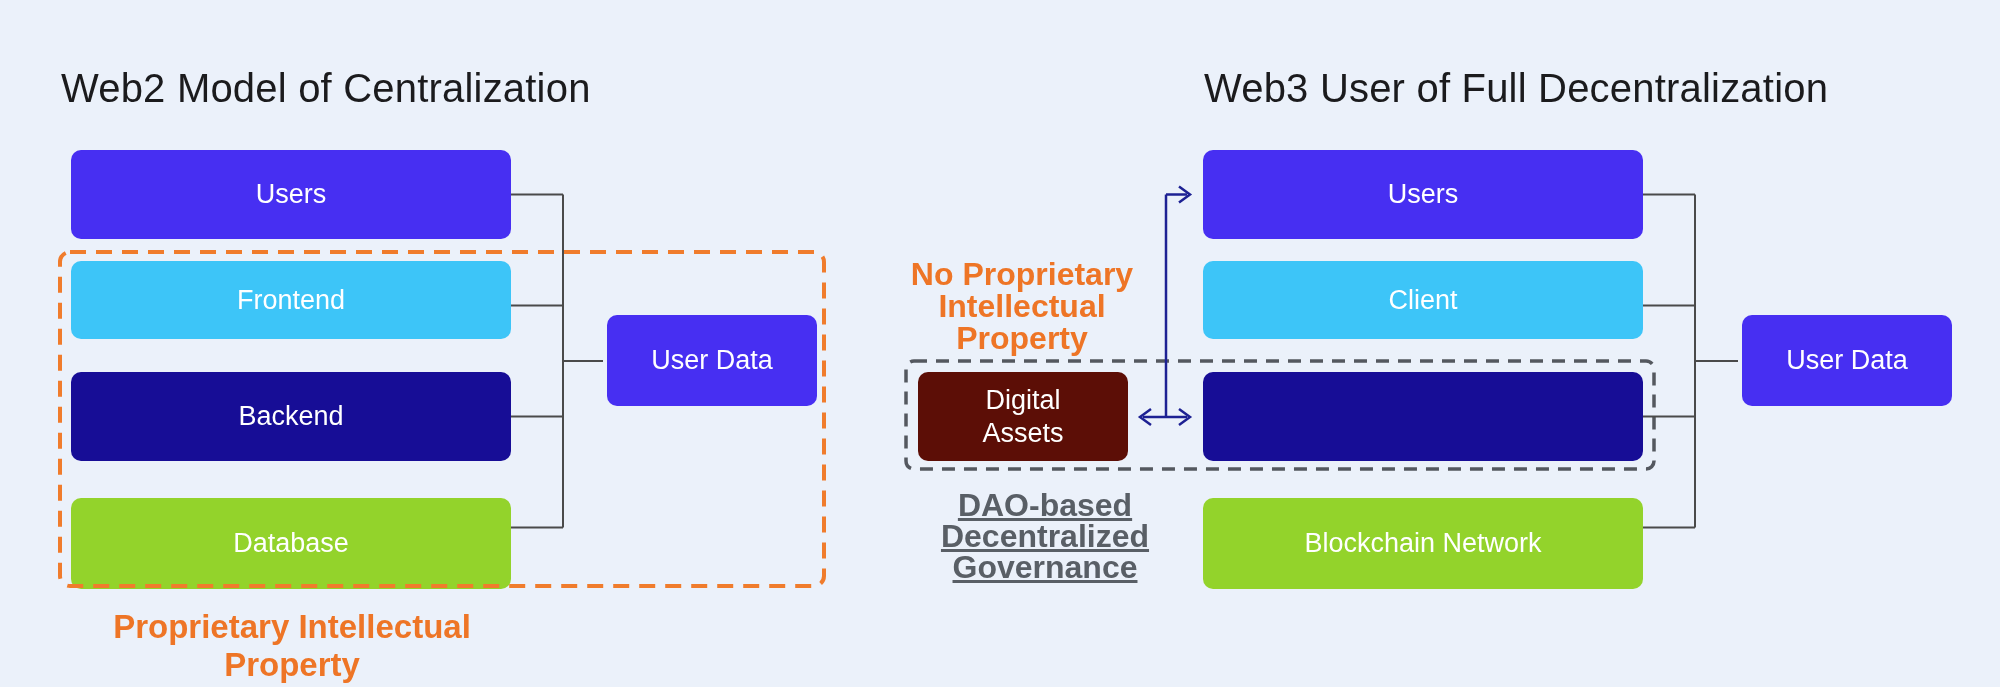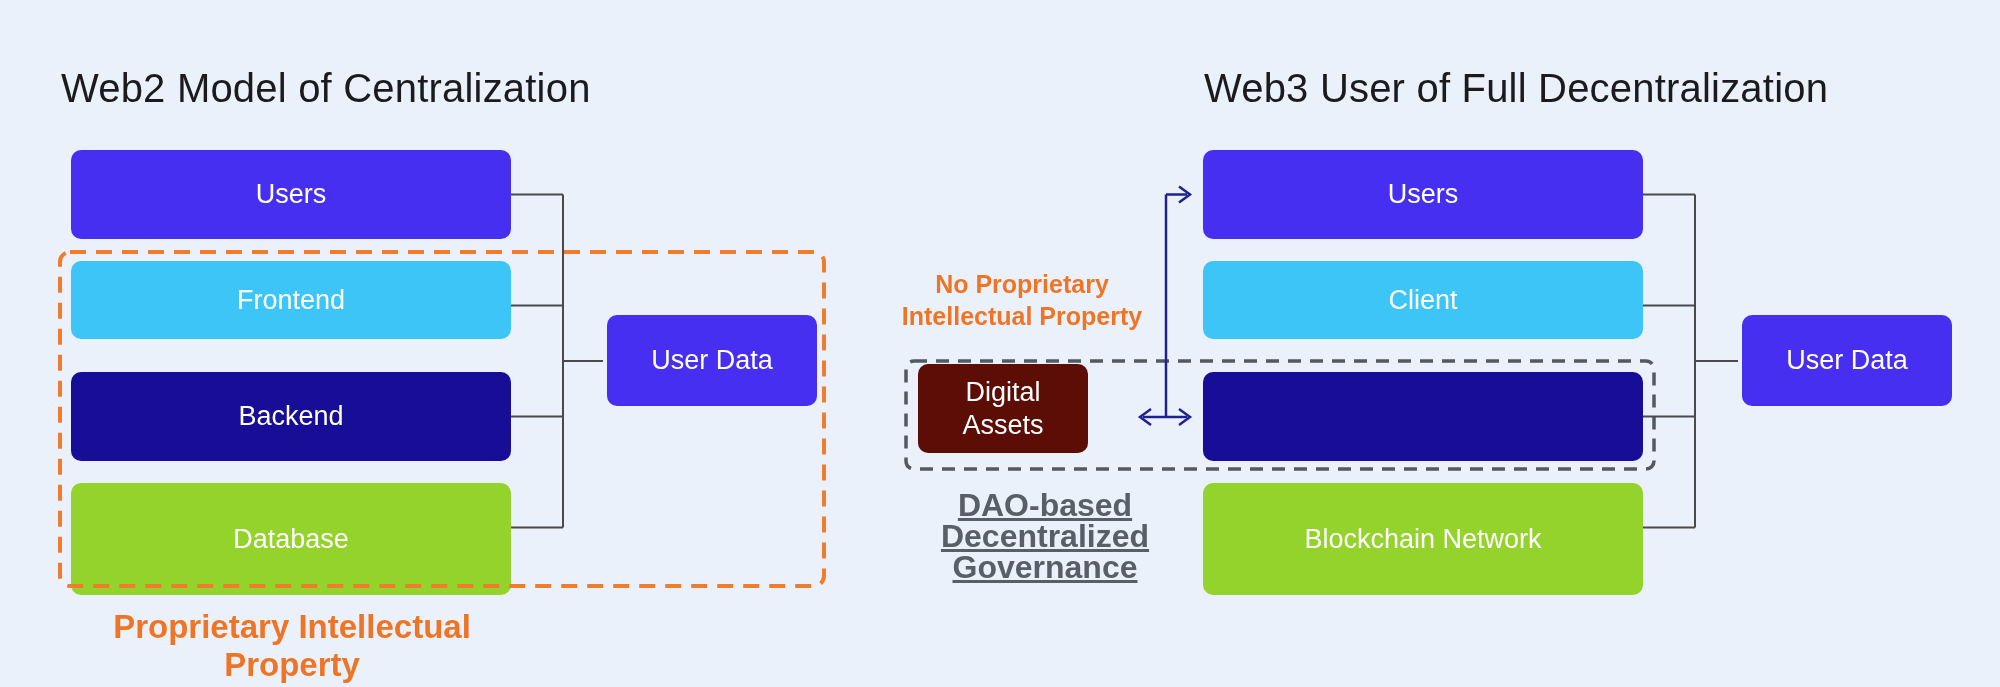--- a/index.html
+++ b/index.html
@@ -38,38 +38,38 @@
   .purple{background:var(--purple,#472ff2);}
   .cyan{background:var(--cyan,#3dc5f8);}
   .navy{background:var(--navy,#170d96);}
   .green{background:var(--green,#93d32b);}
   .maroon{background:var(--maroon,#5c0e06);}
   .col-left .node.row{left:71px;width:440px;}
   .col-right .node.row{left:1203px;width:440px;}
   .row1{top:150px;height:89px;}
   .row2{top:261px;height:78px;}
   .row3{top:372px;height:89px;}
-  .row4{top:483px;height:112px;}
+  .row4{top:498px;height:91px;}
   .user-data-left{left:607px;top:315px;width:210px;height:91px;}
   .user-data-right{left:1742px;top:315px;width:210px;height:91px;}
-  .digital-assets{left:918px;top:364px;width:170px;height:89px;}
+  .digital-assets{left:918px;top:372px;width:210px;height:89px;}
   .side-label{
     position:absolute;
     font-weight:700;
     text-align:center;
     z-index:3;
   }
   .ip-label{
     left:62px;top:608px;width:460px;
     font-size:33px;
     color:var(--orange,#ee7526);
   }
   .no-ip-label{
-    left:872px;top:268px;width:300px;
-    font-size:25px;line-height:32px;
+    left:872px;top:258px;width:300px;
+    font-size:32px;line-height:32px;
     color:var(--orange,#ee7526);
   }
   .dao-label{
     left:895px;top:490px;width:300px;
     font-size:32px;line-height:31px;
     color:var(--text-gray,#595f66);
     text-decoration:underline;
   }
   svg.overlay{
     position:absolute;left:0;top:0;z-index:4;

